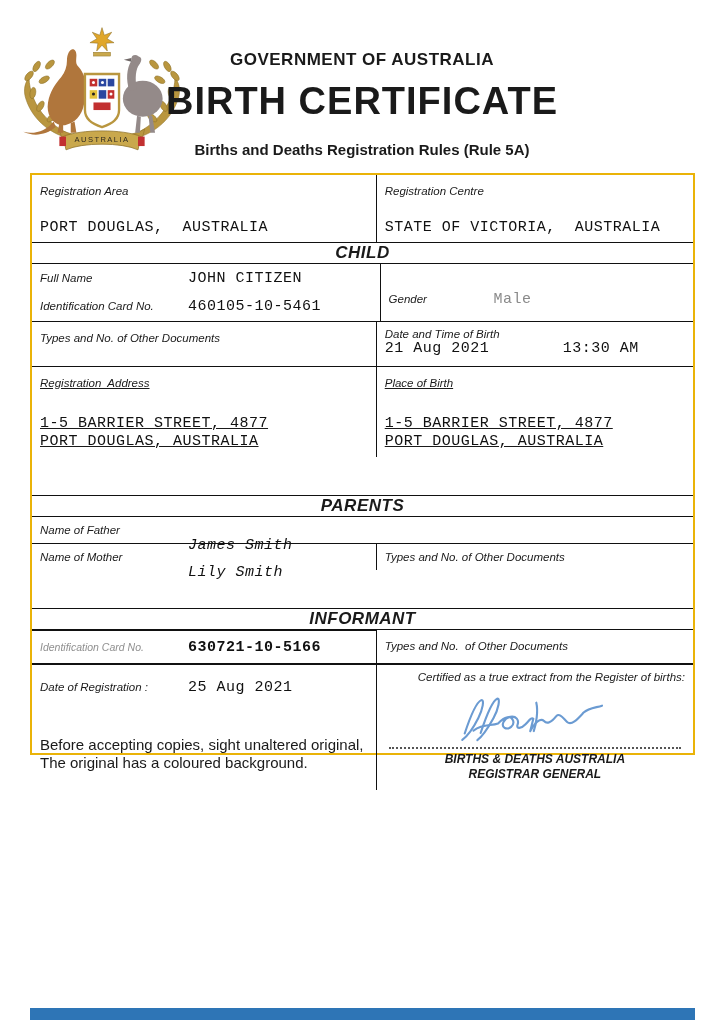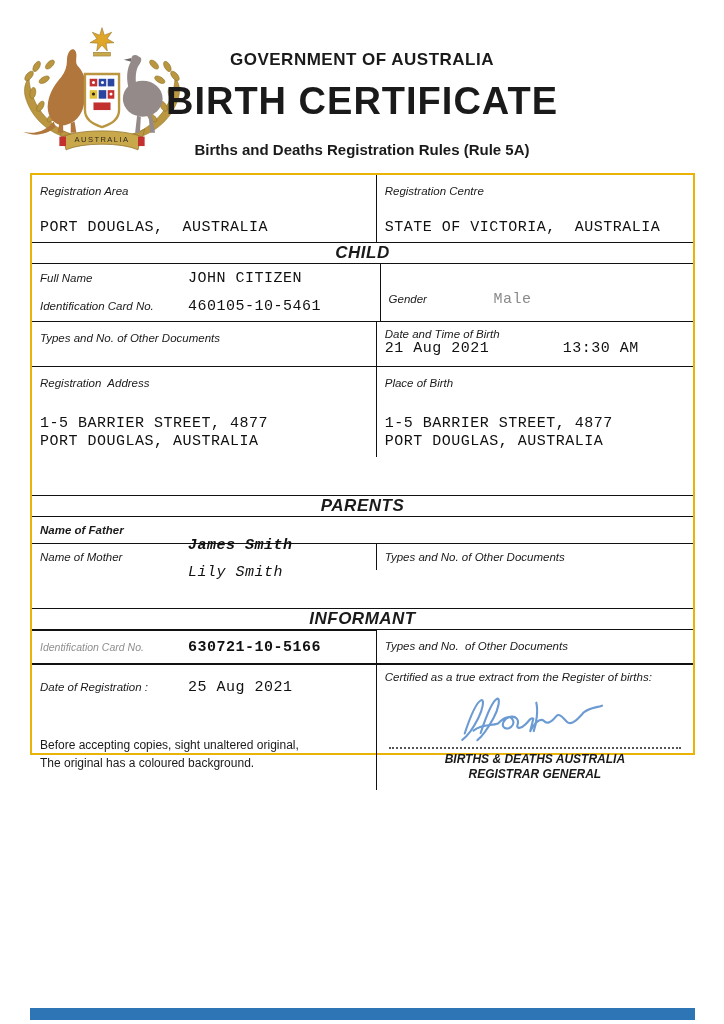--- a/index.html
+++ b/index.html
@@ -20,21 +20,21 @@
   
   .cert-table {
     position:absolute; left:30px; top:173px; width:665px; height:582px;
     border:2px solid #eab308; display:flex; flex-direction:column; background:#fff;
   }
   .row { display:flex; width:100%; }
   .bt { border-top:1.5px solid #111; }
   .bt2 { border-top:2px solid #111; }
   .cellL { width:52%; padding:6px 8px; position:relative; }
   .cellR { width:48%; padding:6px 8px; border-left:1.5px solid #111; position:relative; }
-  .cellFull { width:100%; padding:4px 8px;font-weight:bold; }
+  .cellFull { width:100%; padding:4px 8px; }
 
   .lbl { font-style:italic; font-size:11.5px; color:#1a1a1a; }
   .lbl-gray { font-style:italic; font-size:10.5px; color:#8f8f8f; }
   .val { font-family:"Liberation Mono","DejaVu Sans Mono",monospace; font-size:15px; letter-spacing:.5px; color:#111; }
   .val-italic { font-style:italic;margin-top:31px; }
   .val-gray { color:#8a8a8a; }
 
   .row-reg { height:77px; }
   .row-reg .val { display:block; margin-top:20px; }
 
@@ -47,40 +47,40 @@
   .pairline .lbl { width:148px; flex:none; }
   .pairline + .pairline { margin-top:11px; }
   .gender-cell { display:flex; flex-direction:column; justify-content:flex-end; padding-bottom:13px; }
   .gender-cell .lbl { width:105px; flex:none; }
 
   .row-docsdob { height:63px; }
   .dob-cell { display:flex; flex-direction:column; justify-content:space-between; padding-bottom:9px; }
   .dob-vals { display:flex; }
   .dob-vals .val:first-child { width:178px; flex:none; }
 
-  .row-addr { height:102px; }
+  .row-addr { height:102px;text-decoration:underline; }
   .addr-val { margin-top:24px; line-height:18px; }
 
   .row-father { height:27px; align-items:center; }
   .row-mother { height:27px; }
   .row-mother .cellL { display:flex; align-items:center; padding-top:0; padding-bottom:0; }
   .row-father .cellFull { display:flex; align-items:center; }
 
   .row-infname { height:60px; }
   .inf-left { width:52%; display:flex; flex-direction:column; }
   .inf-sub1 { height:27px; display:flex; align-items:center; padding:0 8px; }
   .inf-sub2 { height:33px; border-top:1.5px solid #111; display:flex; align-items:center; padding:0 8px; }
   .inf-sub1 .lbl, .inf-sub2 .lbl-gray { width:148px; flex:none; }
 
   .row-final { flex:1; }
   .final-left { display:flex; flex-direction:column; }
   .final-left .spacer { flex:1; }
-  .notice { font-size:12px; line-height:18px; color:#1a1a1a; padding-bottom:12px; }
+  .notice { font-size:15px; line-height:18px; color:#1a1a1a; padding-bottom:12px; }
   .final-right { display:flex; flex-direction:column; padding-bottom:8px; }
-  .certified { margin-bottom:2px; }
+  .certified { margin-bottom:2px;text-align:right; }
   .sig-wrap { flex:1; display:flex; align-items:center; justify-content:center; }
   .sig-svg { width:200px; height:62px; transform:rotate(-2deg); }
   .dotline { border-bottom:2px dotted #555; margin:0 4px 3px 4px; }
   .registrar { text-align:center; font-style:italic; font-size:12px; line-height:15px; font-weight:600; }
 
   
   .footer-bar { position:absolute; left:30px; width:665px; top:1008px; height:12px; }
 </style>
 </head>
 <body>

